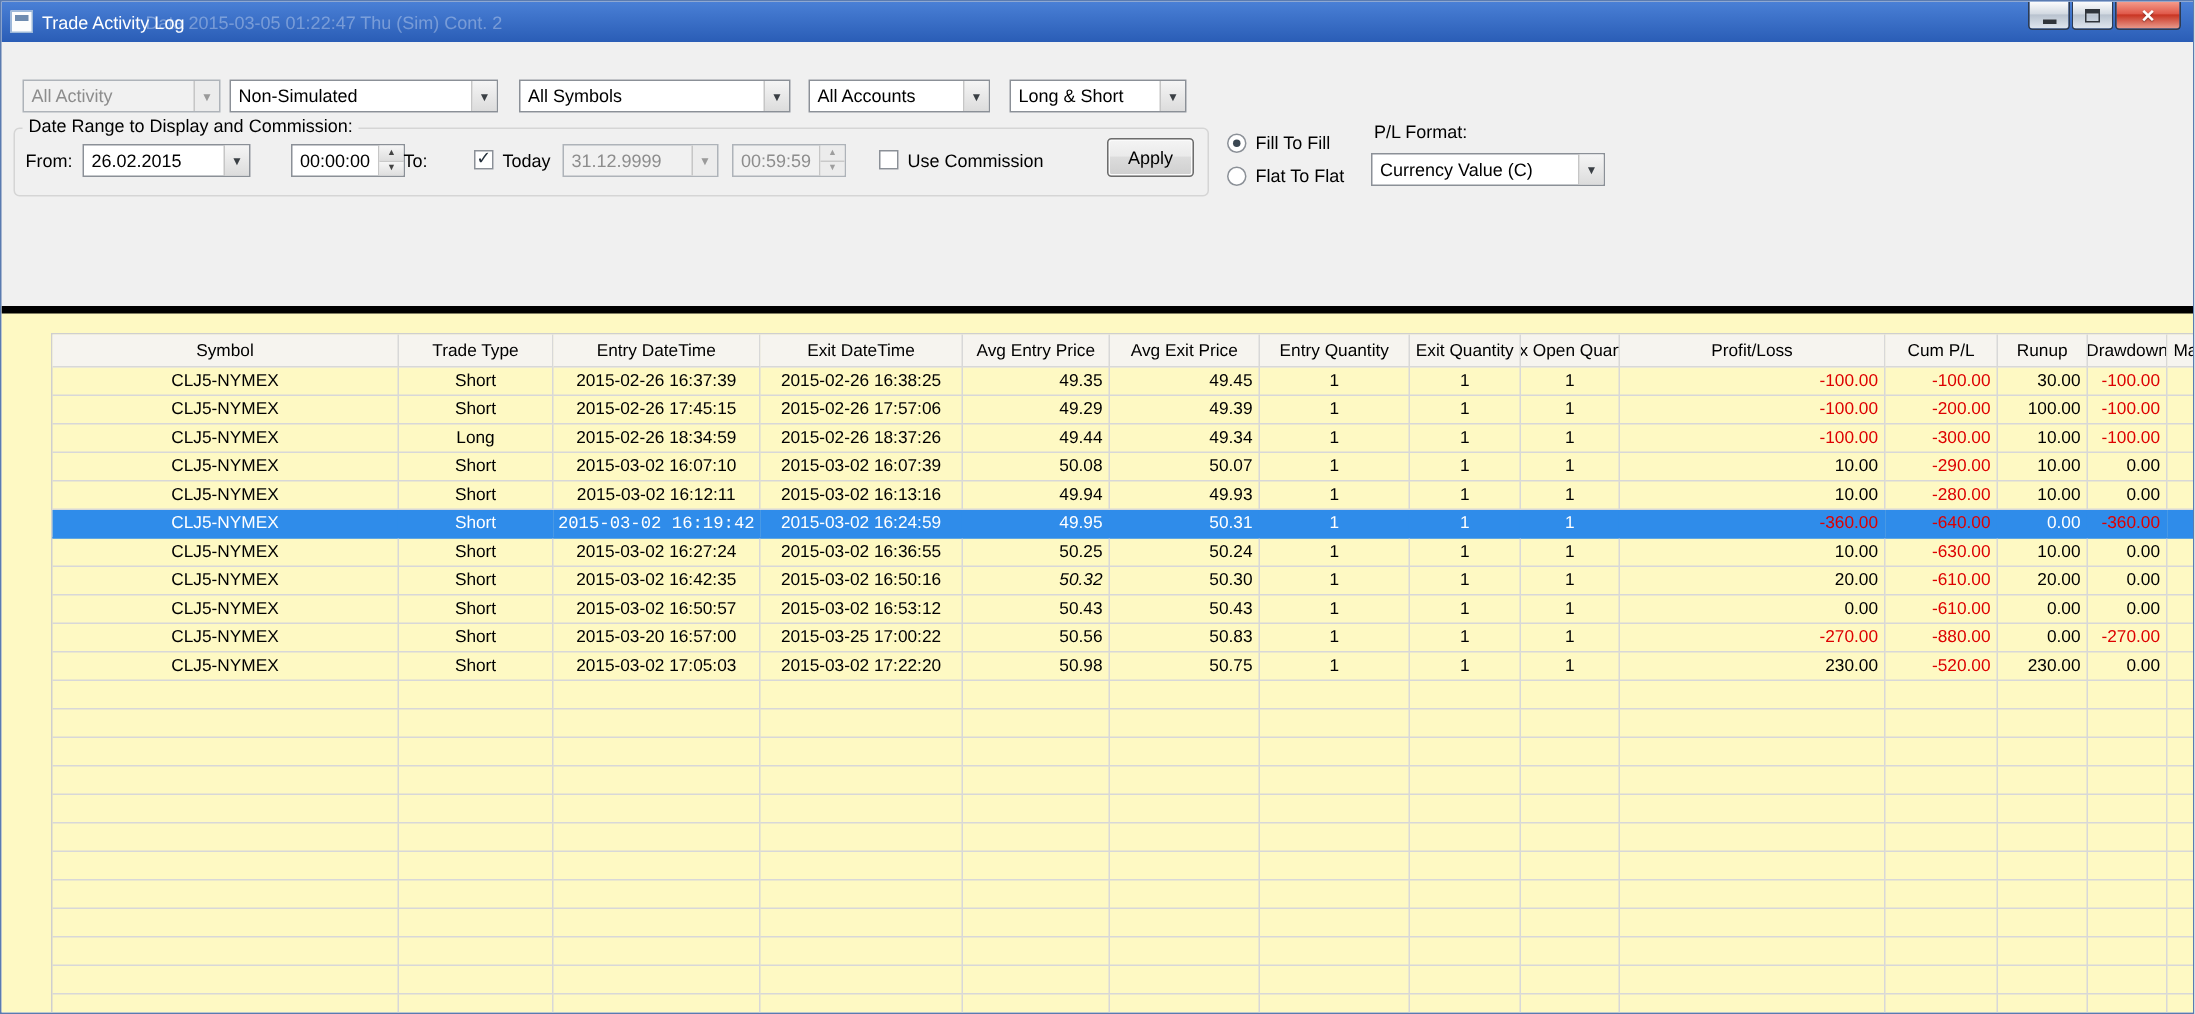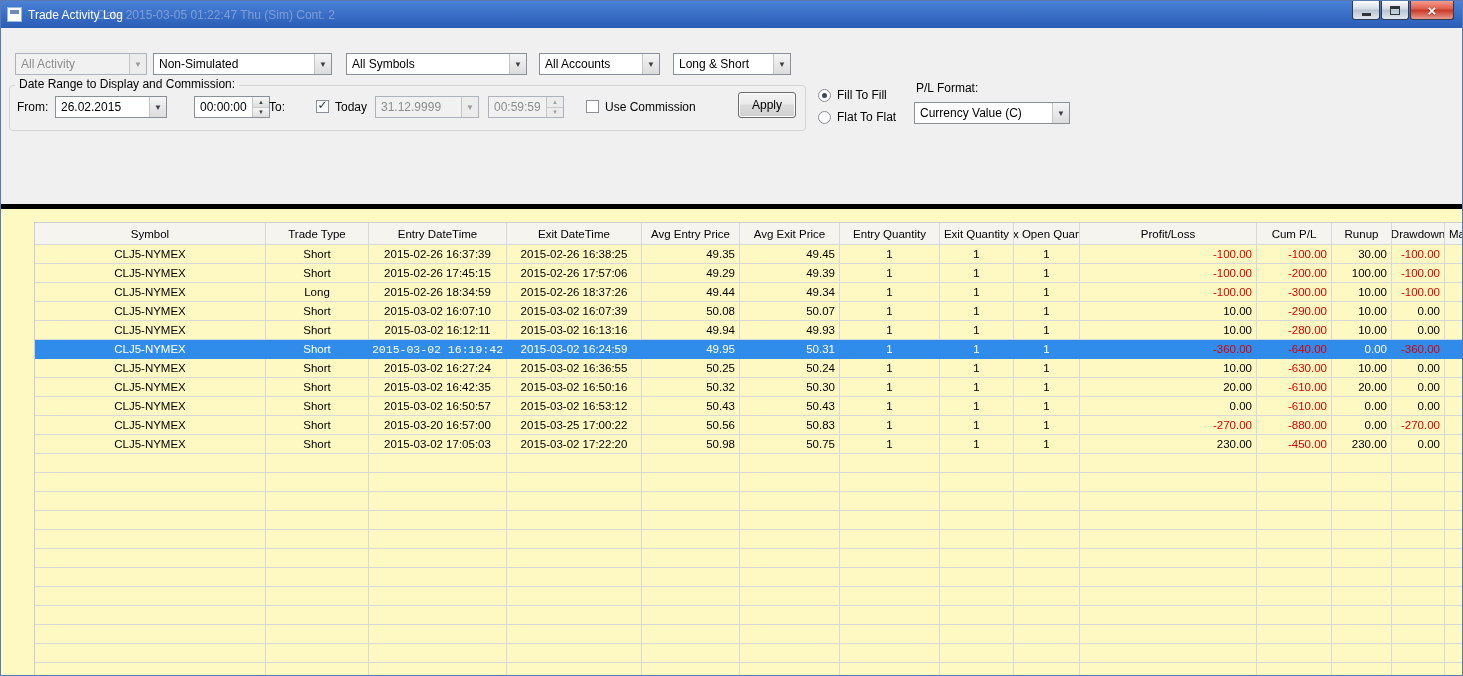--- a/index.html
+++ b/index.html
@@ -308,21 +308,21 @@
             <div class="cell ar neg" style="width: 75px;">-630.00</div>
             <div class="cell ar" style="width: 60px;">10.00</div>
             <div class="cell ar" style="width: 53px;">0.00</div>
             <div class="cell al" style="width: 60px;"></div>
           </div>
           <div class="grow">
             <div class="cell ac" style="width: 231px;">CLJ5-NYMEX</div>
             <div class="cell ac" style="width: 103px;">Short</div>
             <div class="cell ac" style="width: 138px;">2015-03-02 16:42:35</div>
             <div class="cell ac" style="width: 135px;">2015-03-02 16:50:16</div>
-            <div class="cell ar" style="width: 98px;">50.32</div>
+            <div class="cell ar" style="width: 98px; font-style: italic;">50.32</div>
             <div class="cell ar" style="width: 100px;">50.30</div>
             <div class="cell ac" style="width: 100px;">1</div>
             <div class="cell ac" style="width: 74px;">1</div>
             <div class="cell ac" style="width: 66px;">1</div>
             <div class="cell ar" style="width: 177px;">20.00</div>
             <div class="cell ar neg" style="width: 75px;">-610.00</div>
             <div class="cell ar" style="width: 60px;">20.00</div>
             <div class="cell ar" style="width: 53px;">0.00</div>
             <div class="cell al" style="width: 60px;"></div>
           </div>
@@ -362,21 +362,21 @@
             <div class="cell ac" style="width: 231px;">CLJ5-NYMEX</div>
             <div class="cell ac" style="width: 103px;">Short</div>
             <div class="cell ac" style="width: 138px;">2015-03-02 17:05:03</div>
             <div class="cell ac" style="width: 135px;">2015-03-02 17:22:20</div>
             <div class="cell ar" style="width: 98px;">50.98</div>
             <div class="cell ar" style="width: 100px;">50.75</div>
             <div class="cell ac" style="width: 100px;">1</div>
             <div class="cell ac" style="width: 74px;">1</div>
             <div class="cell ac" style="width: 66px;">1</div>
             <div class="cell ar" style="width: 177px;">230.00</div>
-            <div class="cell ar neg" style="width: 75px;">-450.00</div>
+            <div class="cell ar neg" style="width: 75px;">-520.00</div>
             <div class="cell ar" style="width: 60px;">230.00</div>
             <div class="cell ar" style="width: 53px;">0.00</div>
             <div class="cell al" style="width: 60px;"></div>
           </div>
           <div class="grow">
             <div class="cell ac" style="width: 231px;"></div>
             <div class="cell ac" style="width: 103px;"></div>
             <div class="cell ac" style="width: 138px;"></div>
             <div class="cell ac" style="width: 135px;"></div>
             <div class="cell ar" style="width: 98px;"></div>

